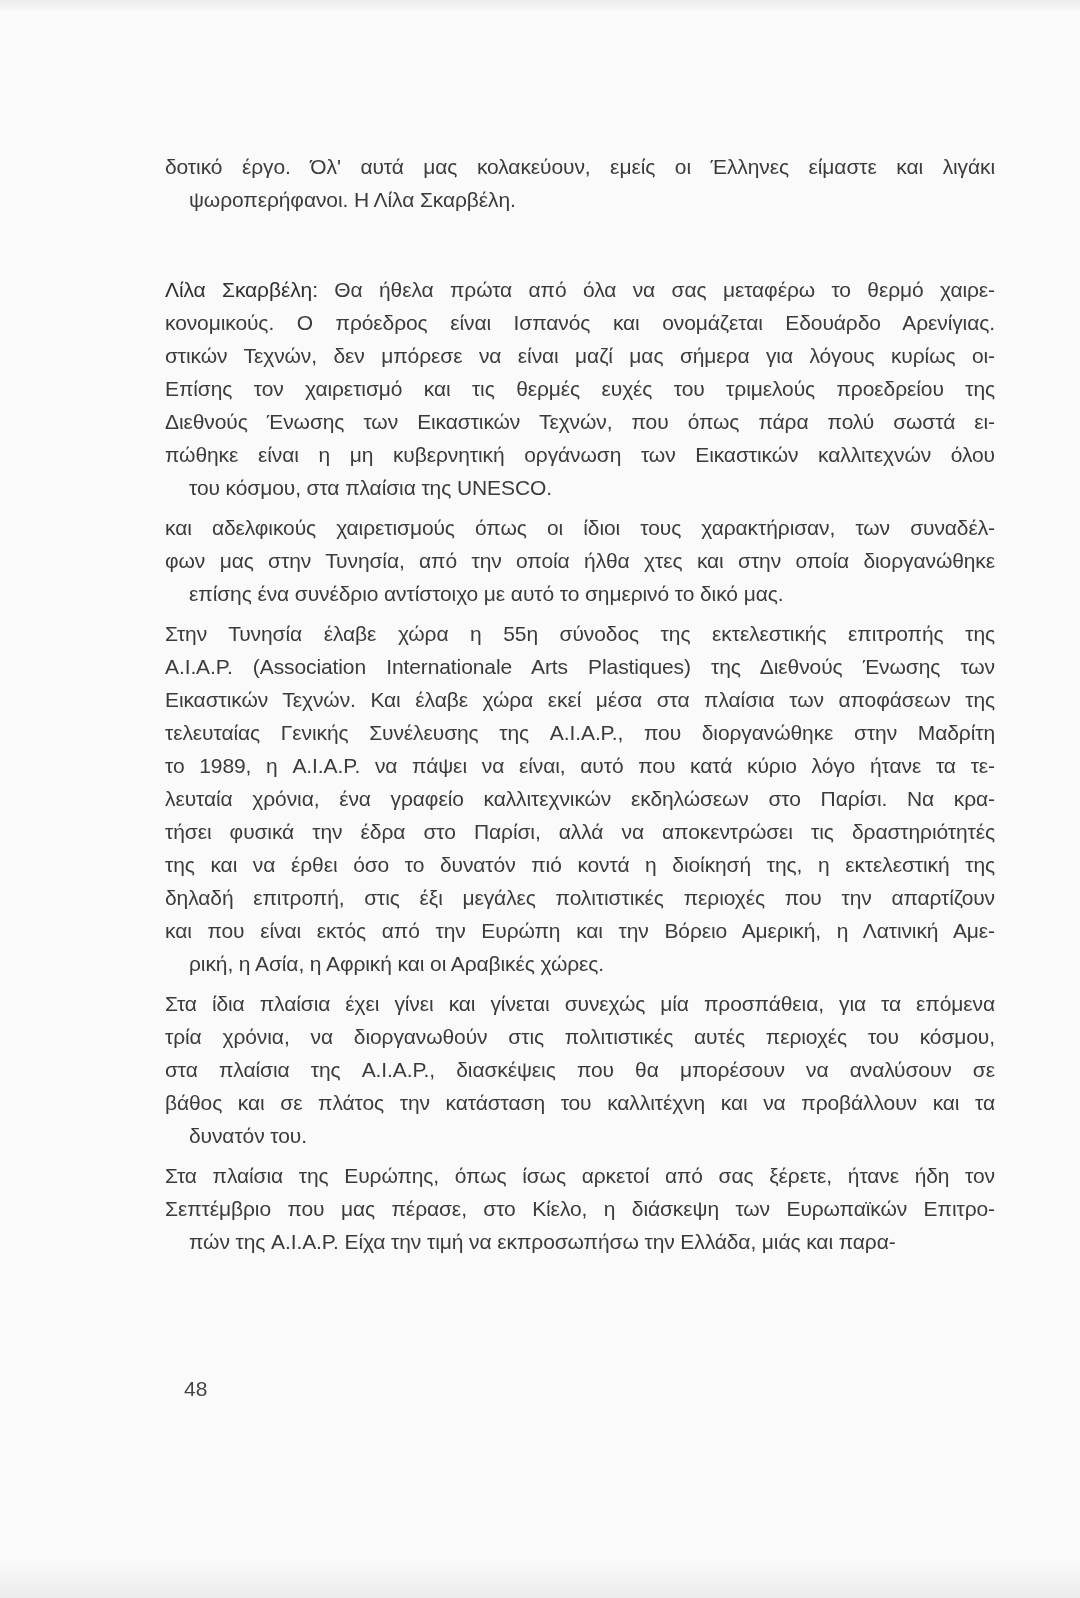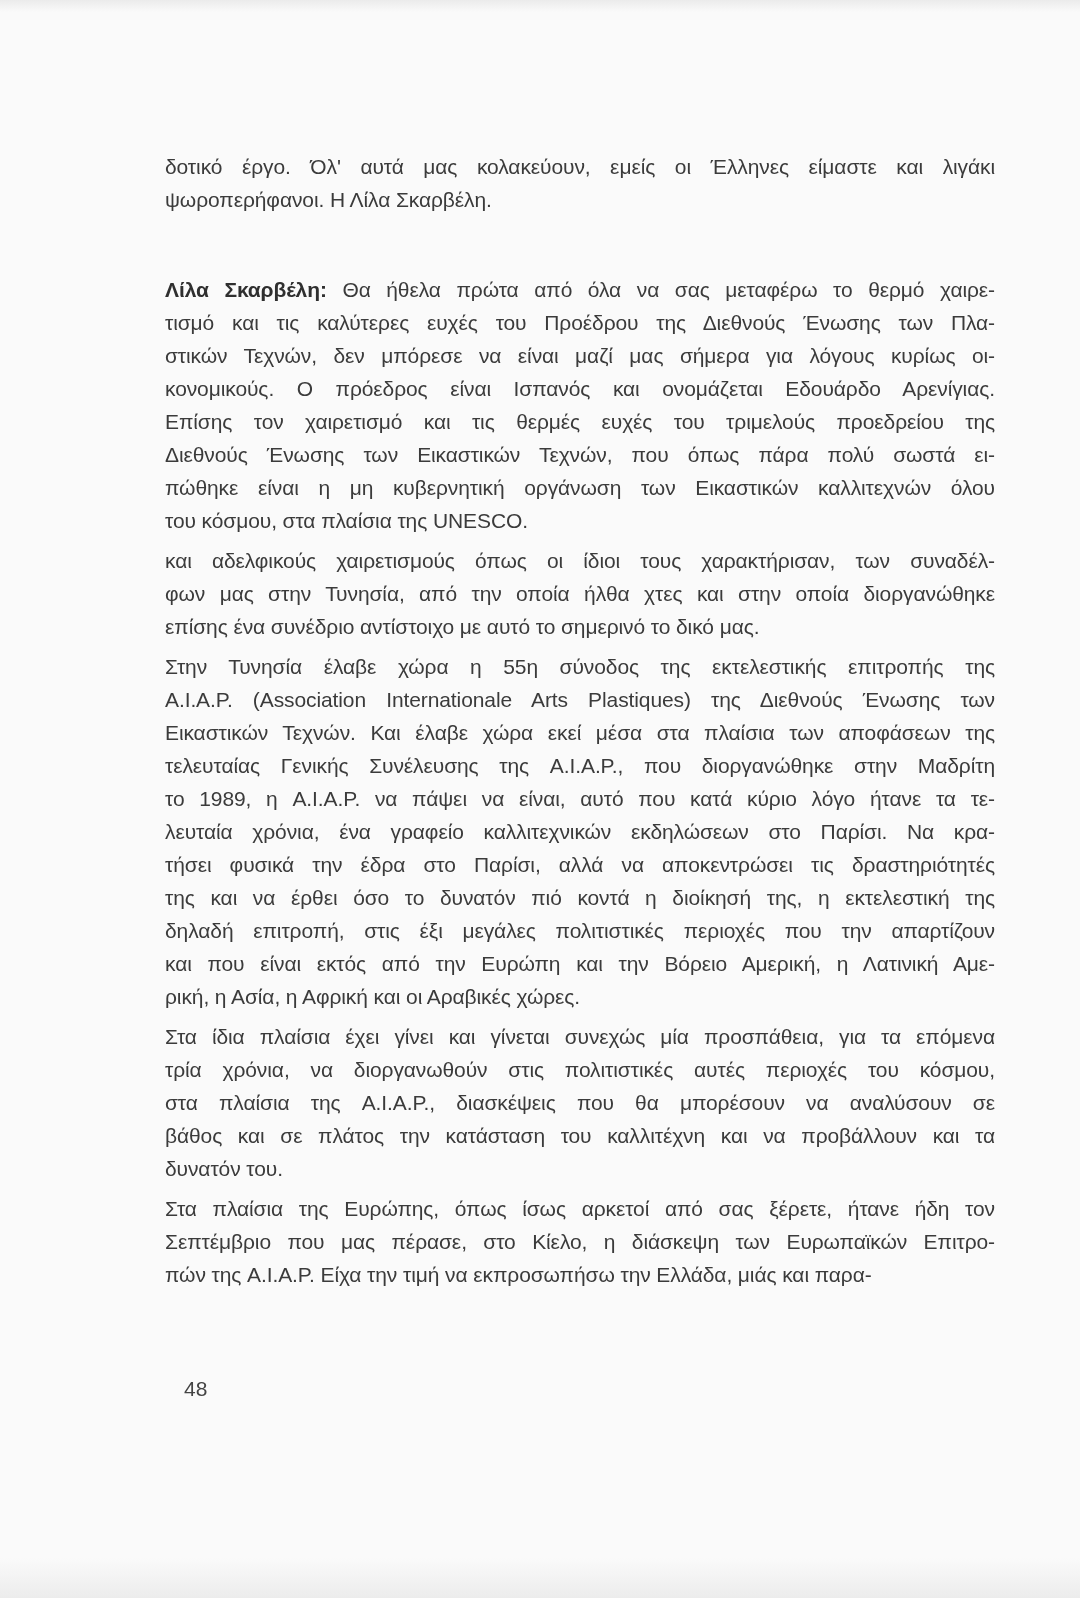--- a/index.html
+++ b/index.html
@@ -45,24 +45,25 @@
   .paragraph.gap-after {
     margin-bottom: 57px;
   }
   .line {
     text-align: justify;
     text-align-last: justify;
     -moz-text-align-last: justify;
   }
   .line.last {
     text-align-last: left;
+    margin-left: 24px;
     -moz-text-align-last: left;
   }
   .line strong {
-    font-weight: bold;
+    font-weight: normal;
     color: #2f2f2f;
   }
   .page-number {
     position: absolute;
     left: 184px;
     top: 1372px;
     font-size: 21px;
     line-height: 33px;
     color: #444444;
   }
@@ -75,23 +76,22 @@
   <div class="scan-right"></div>
   <div class="scan-bottom"></div>
 
   <div class="text-column">
       <div class="paragraph gap-after">
         <div class="line">δοτικό έργο. Όλ' αυτά μας κολακεύουν, εμείς οι Έλληνες είμαστε και λιγάκι</div>
         <div class="line last">ψωροπερήφανοι. Η Λίλα Σκαρβέλη.</div>
       </div>
       <div class="paragraph">
         <div class="line"><strong>Λίλα Σκαρβέλη:</strong> Θα ήθελα πρώτα από όλα να σας μεταφέρω το θερμό χαιρε-</div>
-        <div class="line">τισμό και τις καλύτερες ευχές του Προέδρου της Διεθνούς Ένωσης των Πλα-</div>
+        <div class="line">κονομικούς. Ο πρόεδρος είναι Ισπανός και ονομάζεται Εδουάρδο Αρενίγιας.</div>
         <div class="line">στικών Τεχνών, δεν μπόρεσε να είναι μαζί μας σήμερα για λόγους κυρίως οι-</div>
-        <div class="line">κονομικούς. Ο πρόεδρος είναι Ισπανός και ονομάζεται Εδουάρδο Αρενίγιας.</div>
         <div class="line">Επίσης τον χαιρετισμό και τις θερμές ευχές του τριμελούς προεδρείου της</div>
         <div class="line">Διεθνούς Ένωσης των Εικαστικών Τεχνών, που όπως πάρα πολύ σωστά ει-</div>
         <div class="line">πώθηκε είναι η μη κυβερνητική οργάνωση των Εικαστικών καλλιτεχνών όλου</div>
         <div class="line last">του κόσμου, στα πλαίσια της UNESCO.</div>
       </div>
       <div class="paragraph">
         <div class="line">και αδελφικούς χαιρετισμούς όπως οι ίδιοι τους χαρακτήρισαν, των συναδέλ-</div>
         <div class="line">φων μας στην Τυνησία, από την οποία ήλθα χτες και στην οποία διοργανώθηκε</div>
         <div class="line last">επίσης ένα συνέδριο αντίστοιχο με αυτό το σημερινό το δικό μας.</div>
       </div>

